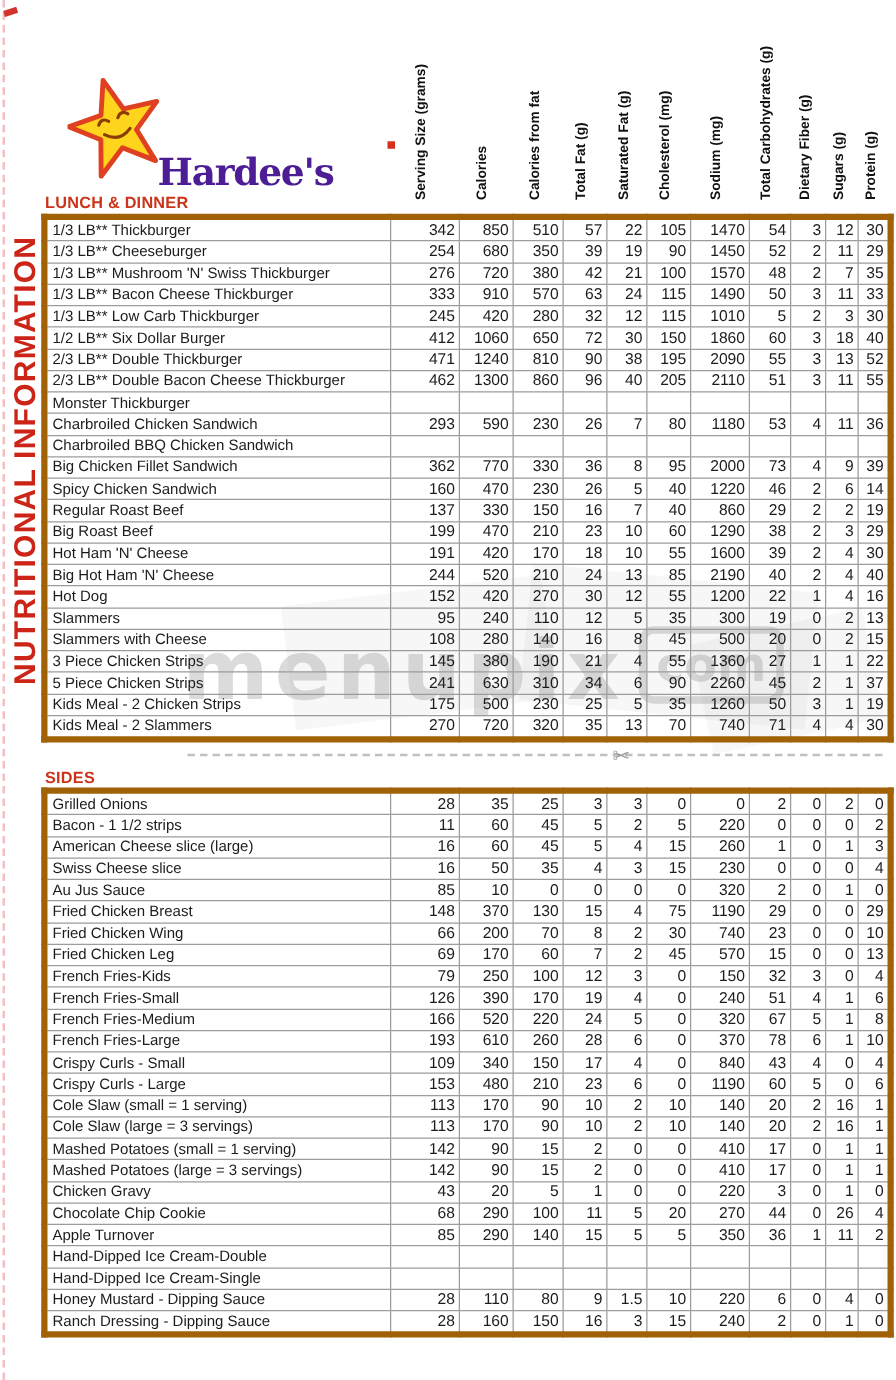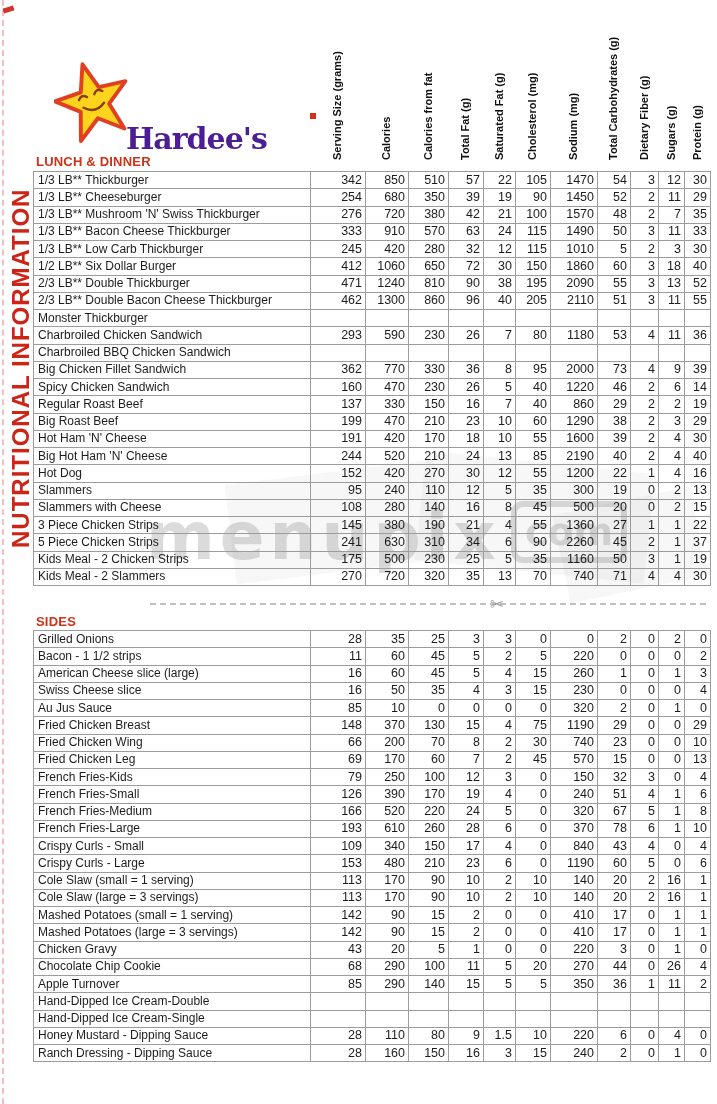--- a/index.html
+++ b/index.html
@@ -28,21 +28,21 @@
         font-size:11px;font-weight:bold;color:#111;white-space:nowrap;line-height:14px;}
 
   
   .sec-title{position:absolute;left:36px;font-size:13px;font-weight:bold;color:#cc3318;
              letter-spacing:.2px;}
   .sec-title.lunch{top:154px;}
   .sec-title.sides{top:614px;}
 
   
   table.ntable{position:absolute;left:33px;border-collapse:collapse;table-layout:fixed;
-               width:677px;border:1px solid #a16207;padding-left:39px;}
+               width:677px;border:5px solid #a16207;padding-left:39px;}
   table.ntable.lunch{top:171px;}
   table.ntable.sides{top:630px;}
   .ntable td{border:1px solid #9c9c9c;height:16.25px;padding:0 3px;line-height:15px;
              font-size:12.5px;overflow:hidden;white-space:nowrap;}
   .ntable td.name{text-align:left;font-size:12px;padding-left:4px;}
   .ntable td.num{text-align:right;}
 
   
   .wm-wrap{position:absolute;left:146px;top:498px;color:rgba(110,110,110,.25);
            font-family:"DejaVu Sans",sans-serif;font-weight:bold;white-space:nowrap;
@@ -431,21 +431,21 @@
           <td class="num">37</td>
         </tr>
         <tr>
           <td class="name">Kids Meal - 2 Chicken Strips</td>
           <td class="num">175</td>
           <td class="num">500</td>
           <td class="num">230</td>
           <td class="num">25</td>
           <td class="num">5</td>
           <td class="num">35</td>
-          <td class="num">1160</td>
+          <td class="num">1260</td>
           <td class="num">50</td>
           <td class="num">3</td>
           <td class="num">1</td>
           <td class="num">19</td>
         </tr>
         <tr>
           <td class="name">Kids Meal - 2 Slammers</td>
           <td class="num">270</td>
           <td class="num">720</td>
           <td class="num">320</td>

